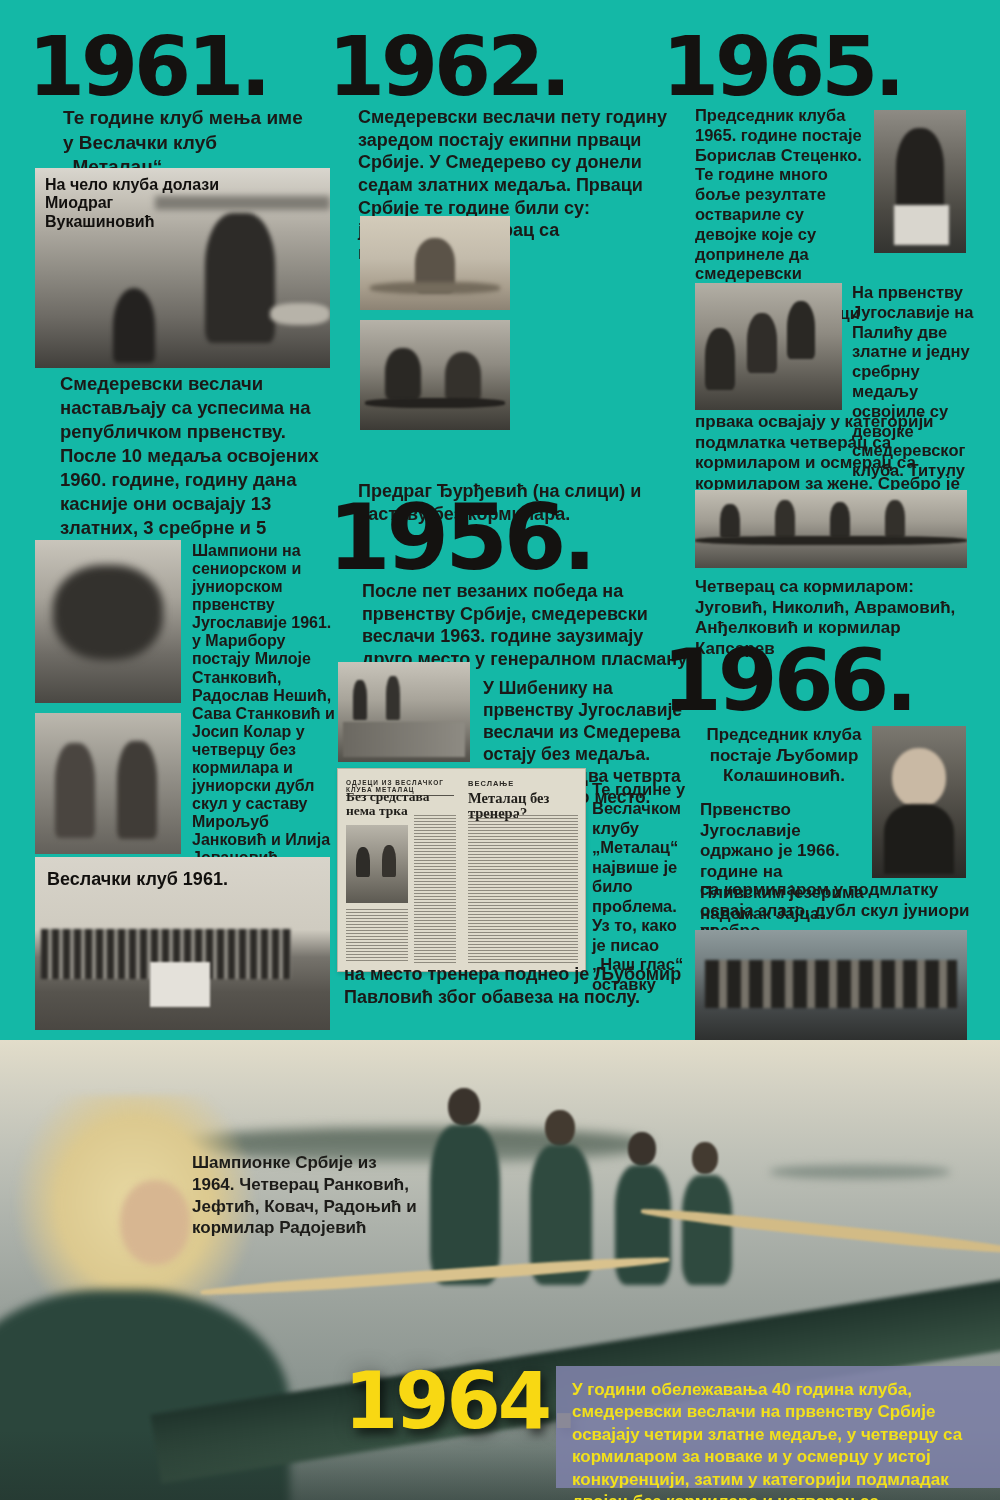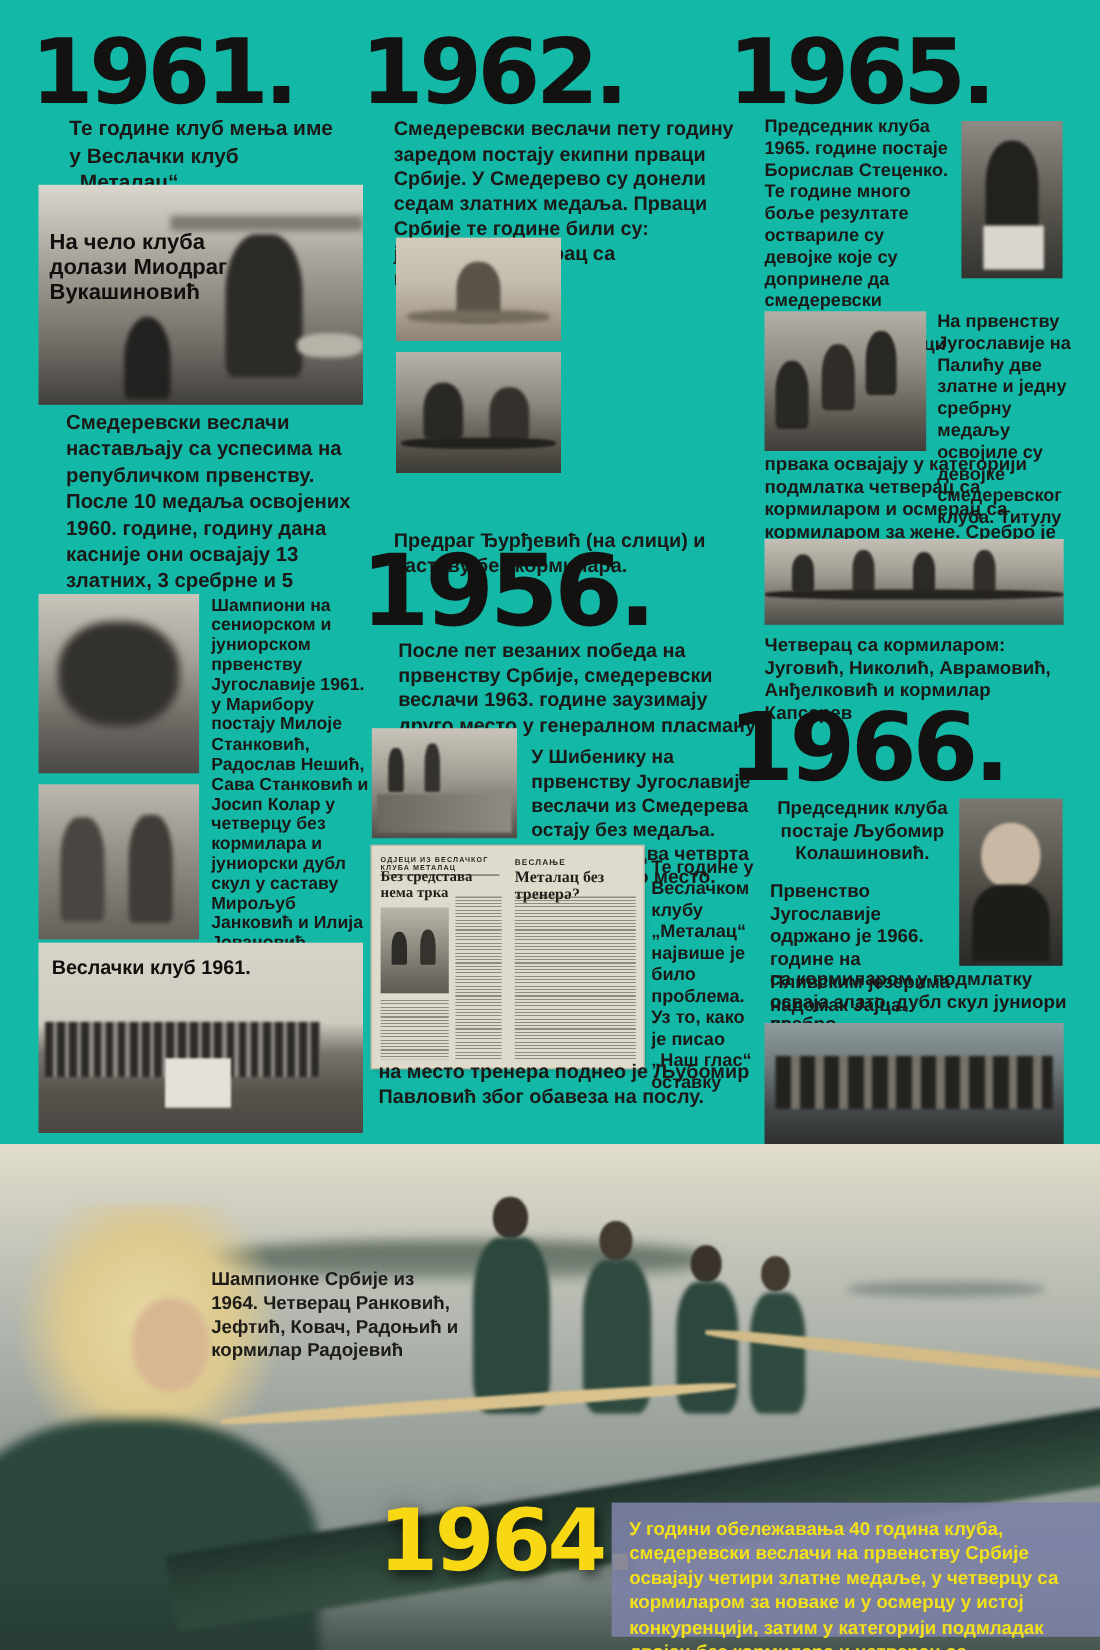--- a/index.html
+++ b/index.html
@@ -28,21 +28,21 @@
 
   <div class="year" style="left:28px;top:30px;font-size:82px;">1961.</div>
   <div class="bt" style="left:63px;top:106px;width:252px;font-size:19px;line-height:1.3;">Те године клуб мења име у Веслачки клуб „Металац“.</div>
 
   <div class="ph" style="left:35px;top:168px;width:295px;height:200px;
        background:linear-gradient(180deg,#d9d6ce 0%,#c4c0b6 16%,#aba79e 32%,#8e8b83 52%,#6e6b65 74%,#413f3b 100%);">
     <div class="sh" style="left:120px;top:28px;width:175px;height:14px;background:#7e7b74;filter:blur(3px);"></div>
     <div class="sh" style="left:170px;top:45px;width:70px;height:130px;background:#2d2b28;border-radius:40% 40% 10% 10%;filter:blur(2px);"></div>
     <div class="sh" style="left:78px;top:120px;width:42px;height:75px;background:#242220;border-radius:50% 50% 10% 10%;filter:blur(2px);"></div>
     <div class="sh" style="left:235px;top:135px;width:60px;height:22px;background:#b7b3a9;border-radius:40%;filter:blur(2px);"></div>
-    <div class="capon" style="left:10px;top:8px;width:175px;font-size:20px;margin-top:33px;">На чело клуба долази Миодраг Вукашиновић</div>
+    <div class="capon" style="left:10px;top:8px;width:175px;font-size:16px;">На чело клуба долази Миодраг Вукашиновић</div>
   </div>
 
   <div class="bt" style="left:60px;top:372px;width:284px;font-size:18.5px;line-height:1.3;">Смедеревски веслачи настављају са успесима на републичком првенству. После 10 медаља освојених 1960. године, годину дана касније они освајају 13 златних, 3 сребрне и 5 бронзаних.</div>
 
   <div class="ph" style="left:35px;top:540px;width:146px;height:163px;
        background:linear-gradient(180deg,#c9c5bb 0%,#a7a39a 35%,#6f6c66 70%,#4a4843 100%);">
     <div class="sh" style="left:18px;top:25px;width:110px;height:95px;background:#33312d;border-radius:45%;filter:blur(4px);"></div>
   </div>
   <div class="ph" style="left:35px;top:713px;width:146px;height:141px;
        background:linear-gradient(180deg,#bcb8ae 0%,#97948c 40%,#63605a 100%);">

